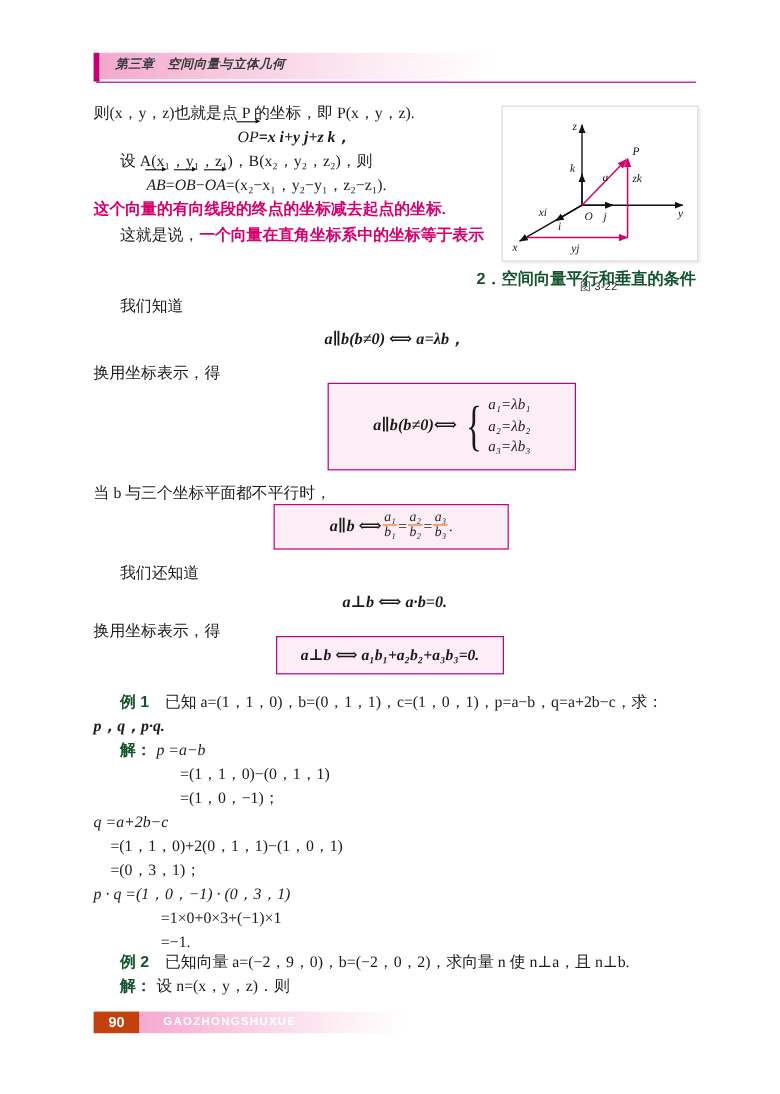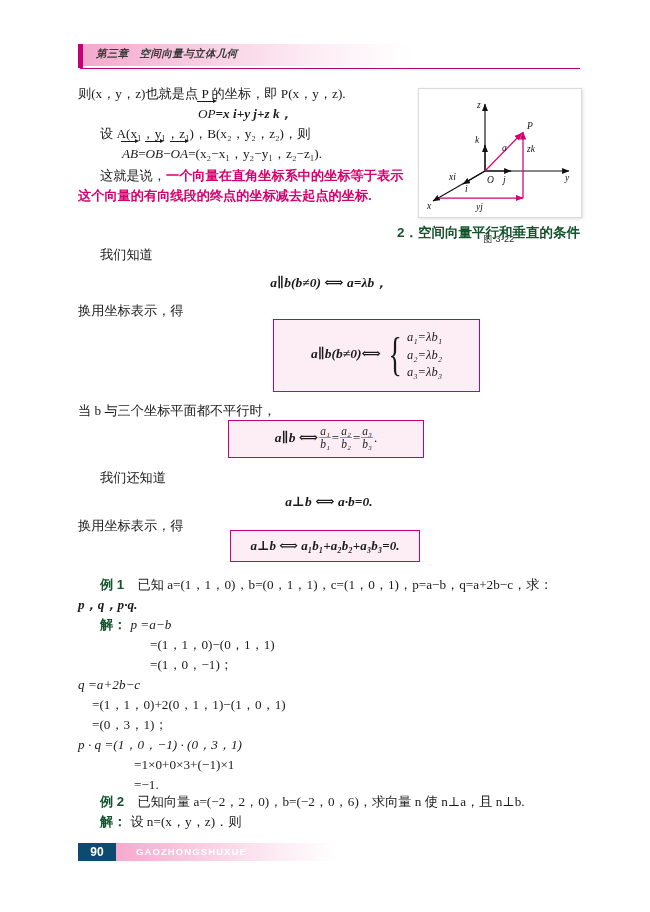--- a/index.html
+++ b/index.html
@@ -185,21 +185,21 @@
     top: 843px;
     width: 260px;
     height: 20px;
   }
   .ft-num {
     position: absolute;
     left: 0;
     top: 0;
     width: 38px;
     height: 18px;
-    background: #0c4a6e;
+    background: #c2410c;
     color: #ffffff;
     font-family: "Liberation Sans", "DejaVu Sans", sans-serif;
     font-size: 12px;
     font-weight: bold;
     display: flex;
     align-items: center;
     justify-content: center;
   }
   .ft-band {
     position: absolute;
@@ -288,24 +288,24 @@
   <div class="line" style="text-align:left; padding-left:120px;">
     <span class="vecarrow mi">OP</span><span class="mb">=x i+y j+z k，</span>
   </div>
 
   <div class="line ind2">设 A(x₁，y₁，z₁)，B(x₂，y₂，z₂)，则</div>
 
   <div class="line" style="padding-left:44px;">
     <span class="vecarrow mi">AB</span>=<span class="vecarrow mi">OB</span>−<span class="vecarrow mi">OA</span><span>=(x₂−x₁，y₂−y₁，z₂−z₁).</span>
   </div>
 
+  <div class="line mag-text">这个向量的有向线段的终点的坐标减去起点的坐标.</div>
   <div class="line ind2" style="margin-top:2px;">
     <span>这就是说，</span><span class="mag-text">一个向量在直角坐标系中的坐标等于表示</span>
   </div>
-  <div class="line mag-text">这个向量的有向线段的终点的坐标减去起点的坐标.</div>
 
   <div class="line magenta" style="margin-top:17px; padding-left:22px; font-family:'Liberation Sans', sans-serif; font-size:13.5px;">2．空间向量平行和垂直的条件</div>
 
   <div class="line ind2" style="margin-top:2px;">我们知道</div>
 
   <div class="line mb" style="text-align:center; margin-top:8px; font-size:13.5px;">a∥b(b≠0) ⟺ a=λb，</div>
 
   <div class="line" style="margin-top:8px;">换用坐标表示，得</div>
 </div>
 
@@ -365,21 +365,21 @@
   <div class="line" style="padding-left:14px;">=(1，1，0)+2(0，1，1)−(1，0，1)</div>
   <div class="line" style="padding-left:14px;">=(0，3，1)；</div>
   <div class="line mi" style="padding-left:0px;">p · q =(1，0，−1) · (0，3，1)</div>
   <div class="line" style="padding-left:56px;">=1×0+0×3+(−1)×1</div>
   <div class="line" style="padding-left:56px;">=−1.</div>
 </div>
 
 <div style="position:absolute; left:78px; top:792px; width:510px;">
   <div class="line" style="padding-left:22px;">
     <span class="magenta" style="font-family:'Liberation Sans', sans-serif;">例 2</span>
-    <span style="margin-left:10px;">已知向量 a=(−2，2，0)，b=(−2，0，6)，求向量 n 使 n⊥a，且 n⊥b.</span>
+    <span style="margin-left:10px;">已知向量 a=(−2，9，0)，b=(−2，0，2)，求向量 n 使 n⊥a，且 n⊥b.</span>
   </div>
   <div class="line" style="padding-left:22px;">
     <span class="magenta" style="font-family:'Liberation Sans', sans-serif;">解：</span><span style="margin-left:4px;">设 n=(x，y，z)．则</span>
   </div>
 </div>
 
 <div id="page-footer">
   <div class="ft-band"></div>
   <div class="ft-num">90</div>
   <div class="ft-word">GAOZHONGSHUXUE</div>

